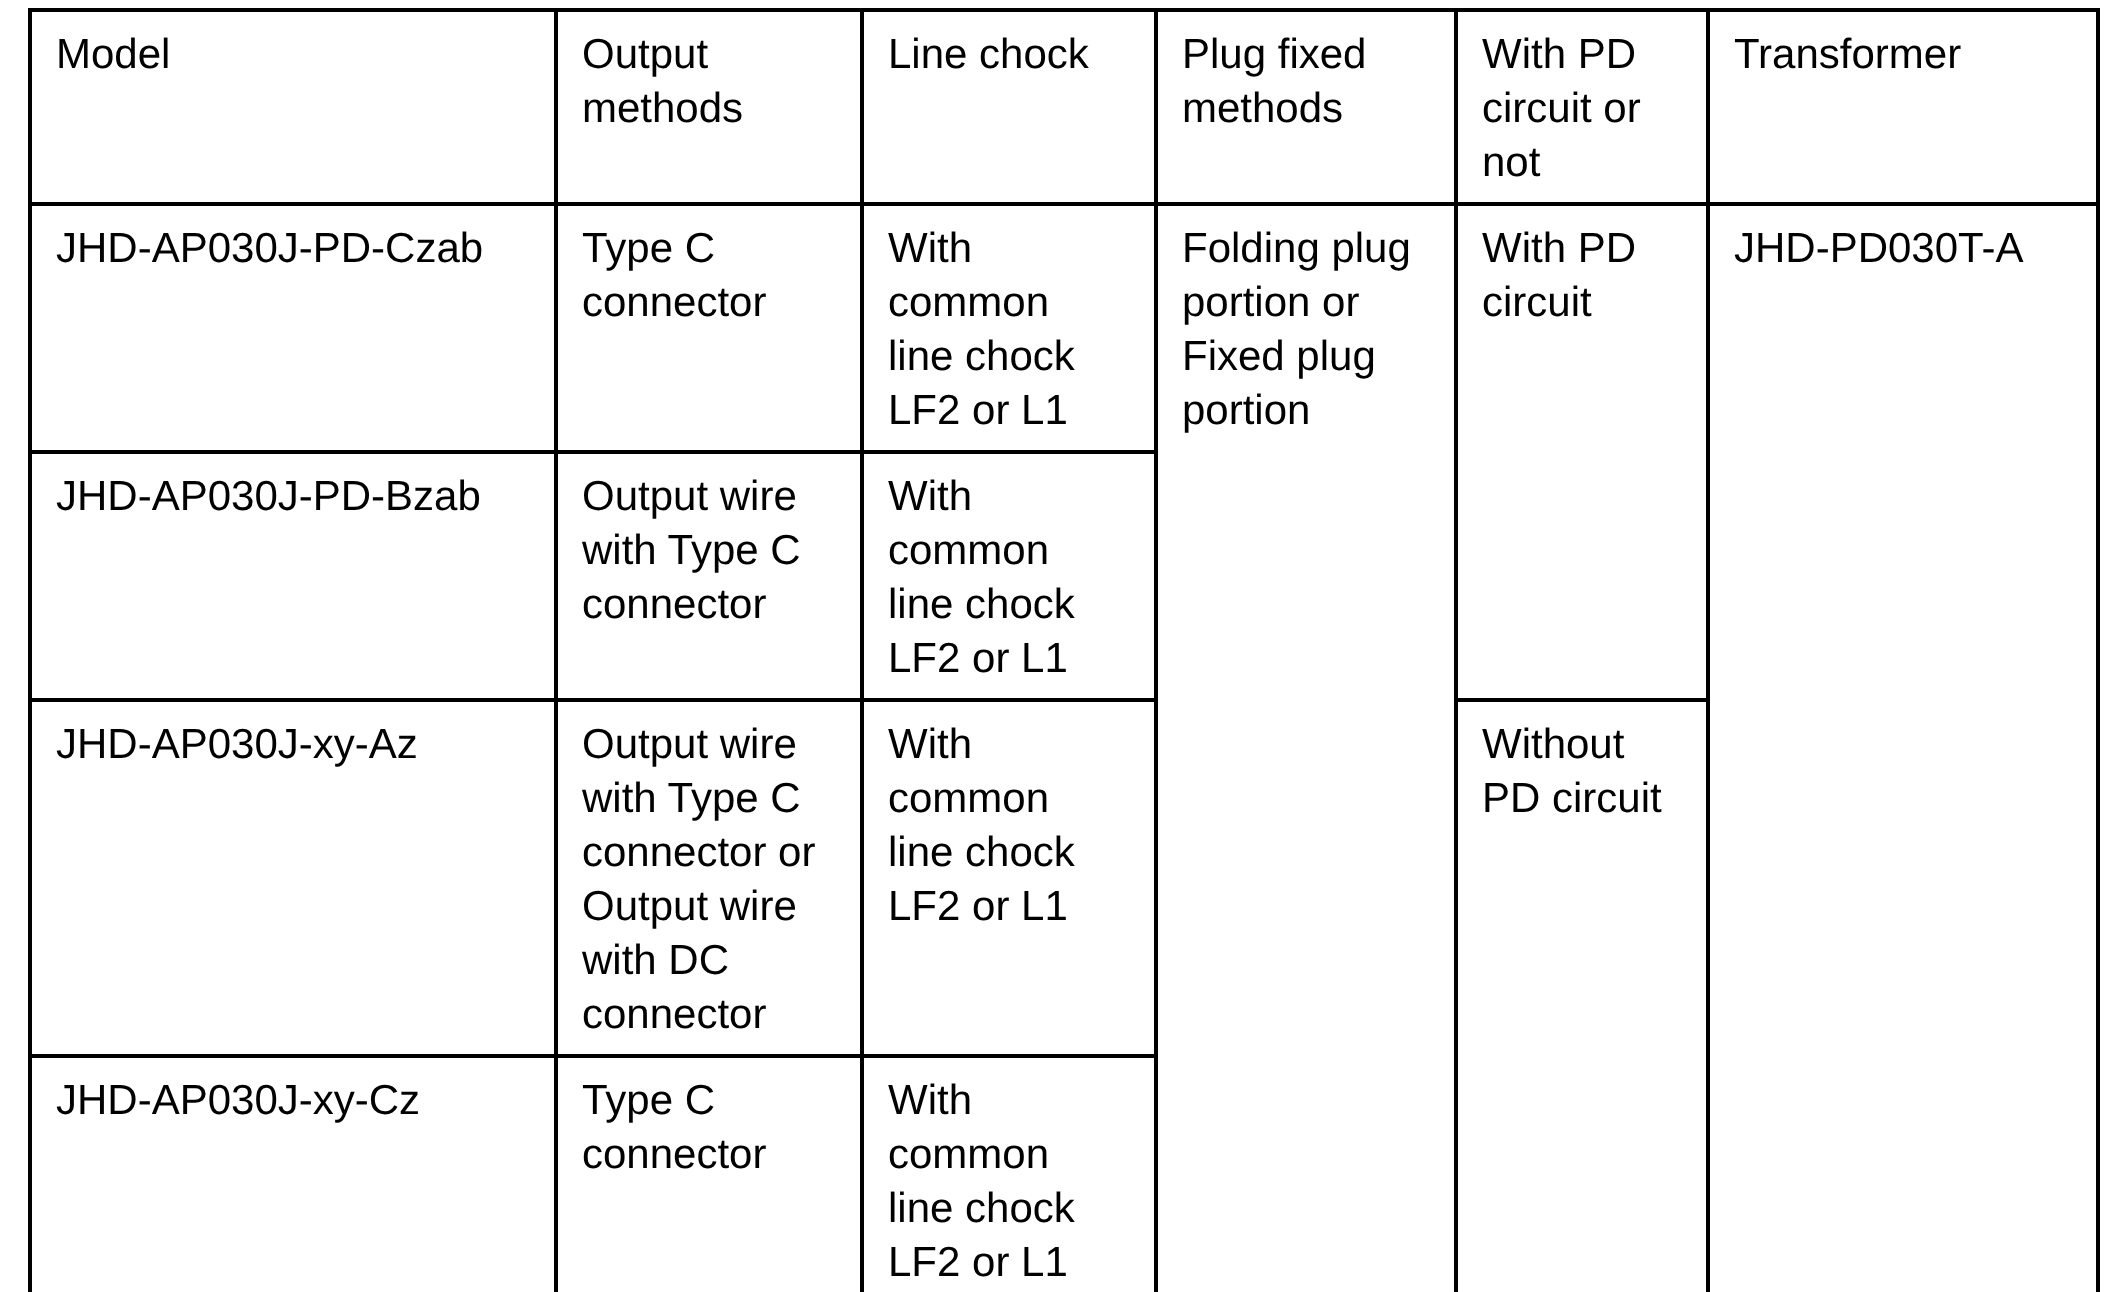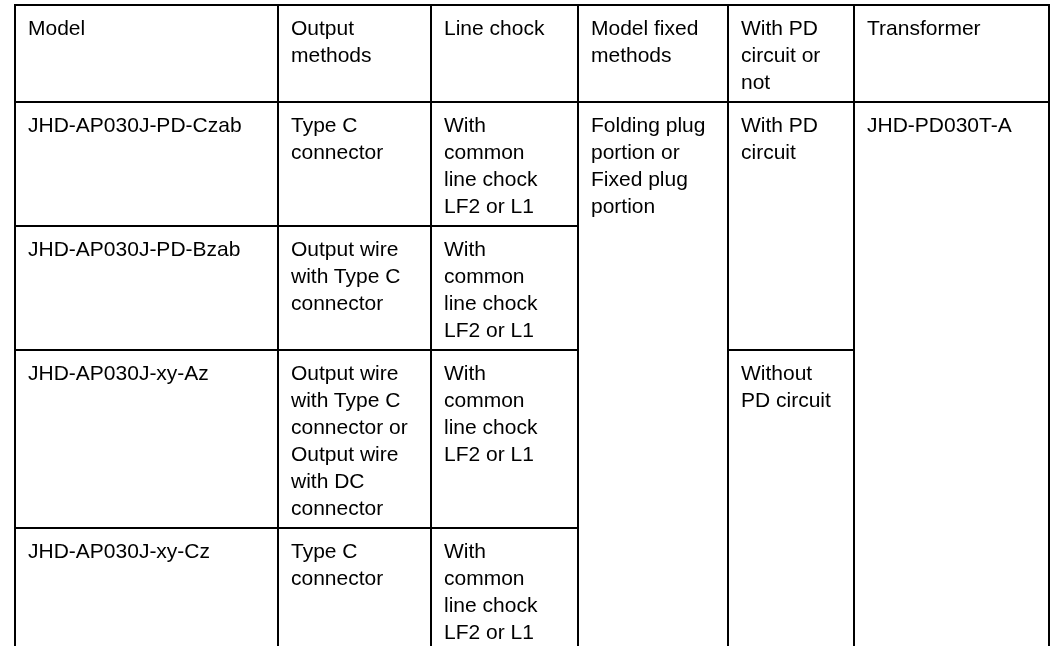--- a/index.html
+++ b/index.html
@@ -46,21 +46,21 @@
     <col style="width:150px">
     <col style="width:126px">
     <col style="width:195px">
   </colgroup>
   <thead>
     <tr style="height:92px">
       <th>Model</th>
       <th>Output
 methods</th>
       <th>Line chock</th>
-      <th>Model fixed
+      <th>Plug fixed
 methods</th>
       <th>With PD
 circuit or
 not</th>
       <th>Transformer</th>
     </tr>
   </thead>
   <tbody>
     <tr style="height:124px">
       <td>JHD-AP030J-PD-Czab</td>

